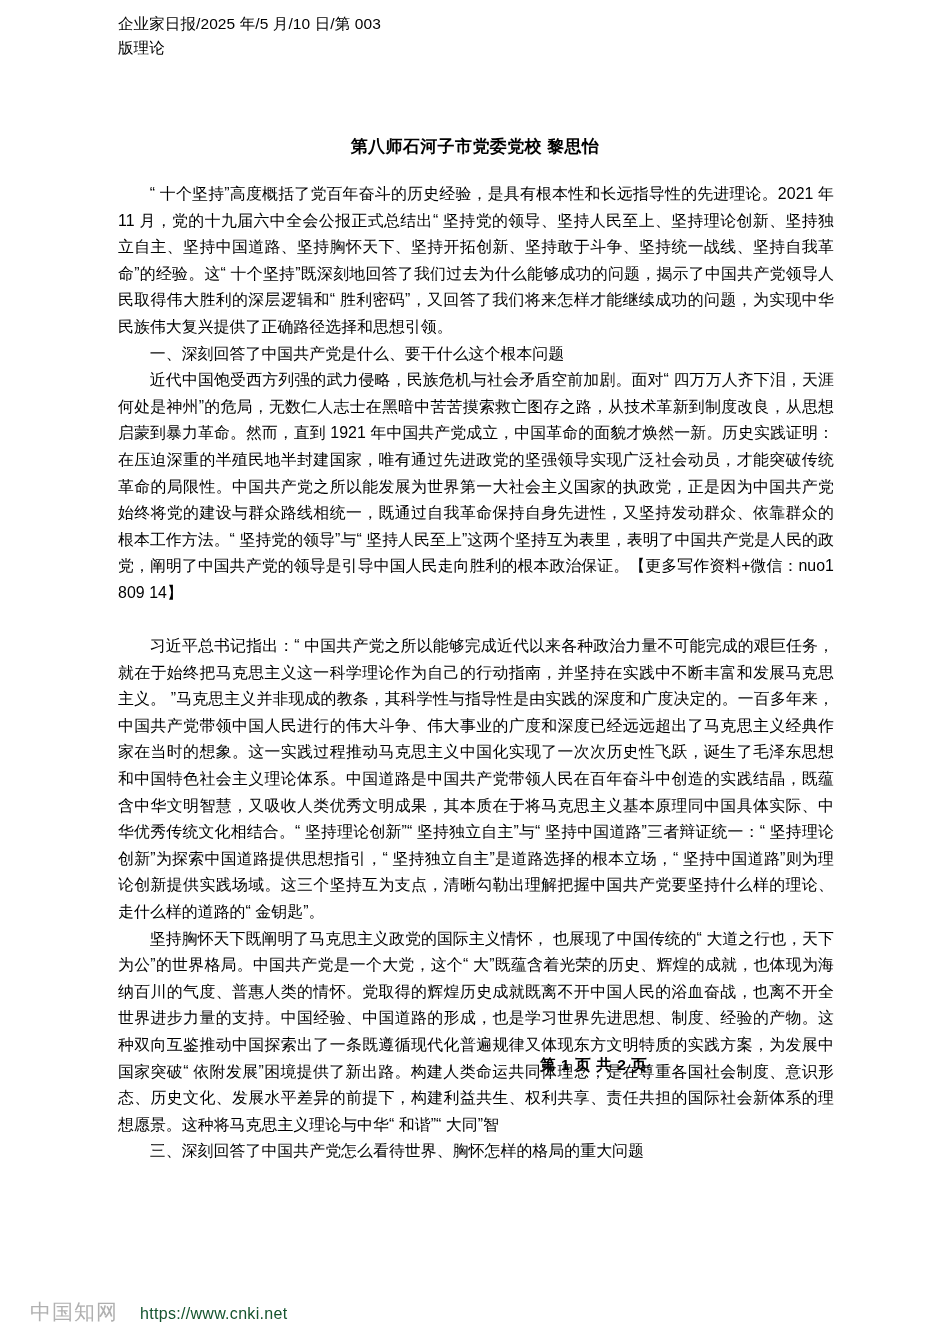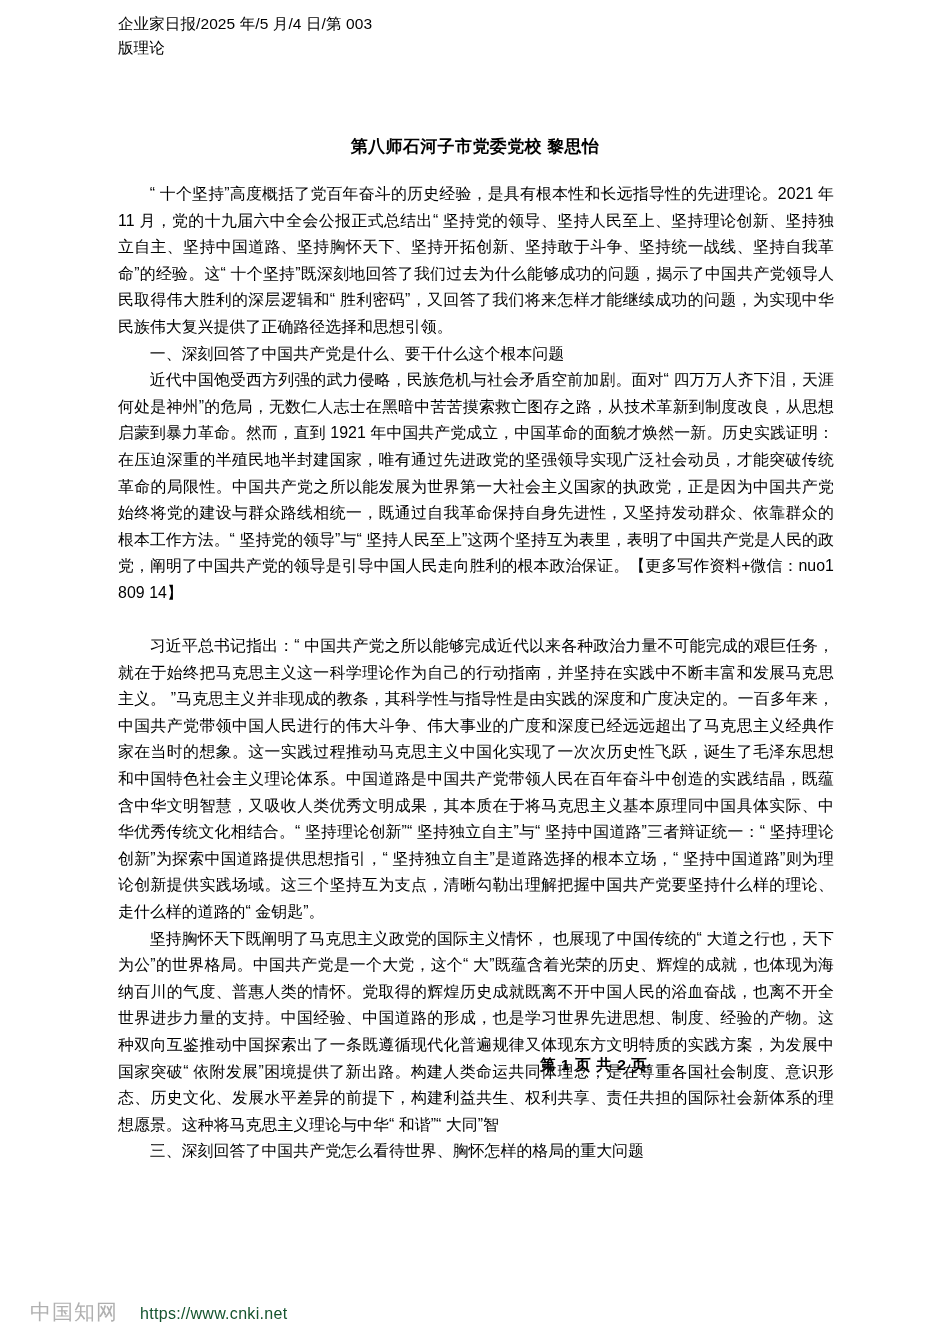--- a/index.html
+++ b/index.html
@@ -116,21 +116,21 @@
     font-size: 16px;
     letter-spacing: 0.3px;
     color: #14532d;
   }
 </style>
 </head>
 <body>
 
 <div class="page">
 
-  <div class="masthead">企业家日报/2025 年/5 月/4 日/第 003
+  <div class="masthead">企业家日报/2025 年/5 月/10 日/第 003
 版理论</div>
 
 
   <div class="doc-byline">第八师石河子市党委党校  黎思怡</div>
 
   <div class="body-area">
       <p class="para indent">“ 十个坚持”高度概括了党百年奋斗的历史经验，是具有根本性和长远指导性的先进理论。2021 年 11 月，党的十九届六中全会公报正式总结出“ 坚持党的领导、坚持人民至上、坚持理论创新、坚持独立自主、坚持中国道路、坚持胸怀天下、坚持开拓创新、坚持敢于斗争、坚持统一战线、坚持自我革命”的经验。这“ 十个坚持”既深刻地回答了我们过去为什么能够成功的问题，揭示了中国共产党领导人民取得伟大胜利的深层逻辑和“ 胜利密码”，又回答了我们将来怎样才能继续成功的问题，为实现中华民族伟大复兴提供了正确路径选择和思想引领。</p>
       <p class="para heading">一、深刻回答了中国共产党是什么、要干什么这个根本问题</p>
       <p class="para indent">近代中国饱受西方列强的武力侵略，民族危机与社会矛盾空前加剧。面对“ 四万万人齐下泪，天涯何处是神州”的危局，无数仁人志士在黑暗中苦苦摸索救亡图存之路，从技术革新到制度改良，从思想启蒙到暴力革命。然而，直到 1921 年中国共产党成立，中国革命的面貌才焕然一新。历史实践证明：在压迫深重的半殖民地半封建国家，唯有通过先进政党的坚强领导实现广泛社会动员，才能突破传统革命的局限性。中国共产党之所以能发展为世界第一大社会主义国家的执政党，正是因为中国共产党始终将党的建设与群众路线相统一，既通过自我革命保持自身先进性，又坚持发动群众、依靠群众的根本工作方法。“ 坚持党的领导”与“ 坚持人民至上”这两个坚持互为表里，表明了中国共产党是人民的政党，阐明了中国共产党的领导是引导中国人民走向胜利的根本政治保证。【更多写作资料+微信：nuo1809 14】</p>
       <div class="spacer"></div>

